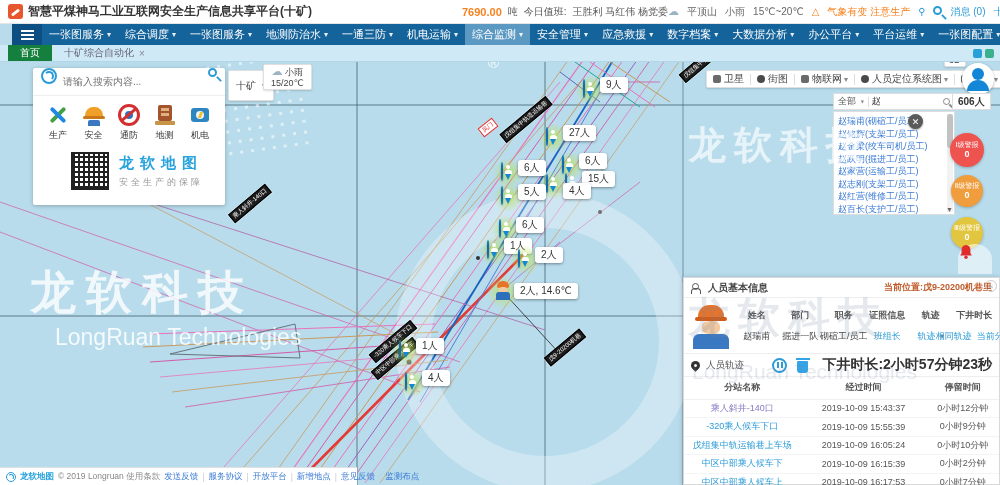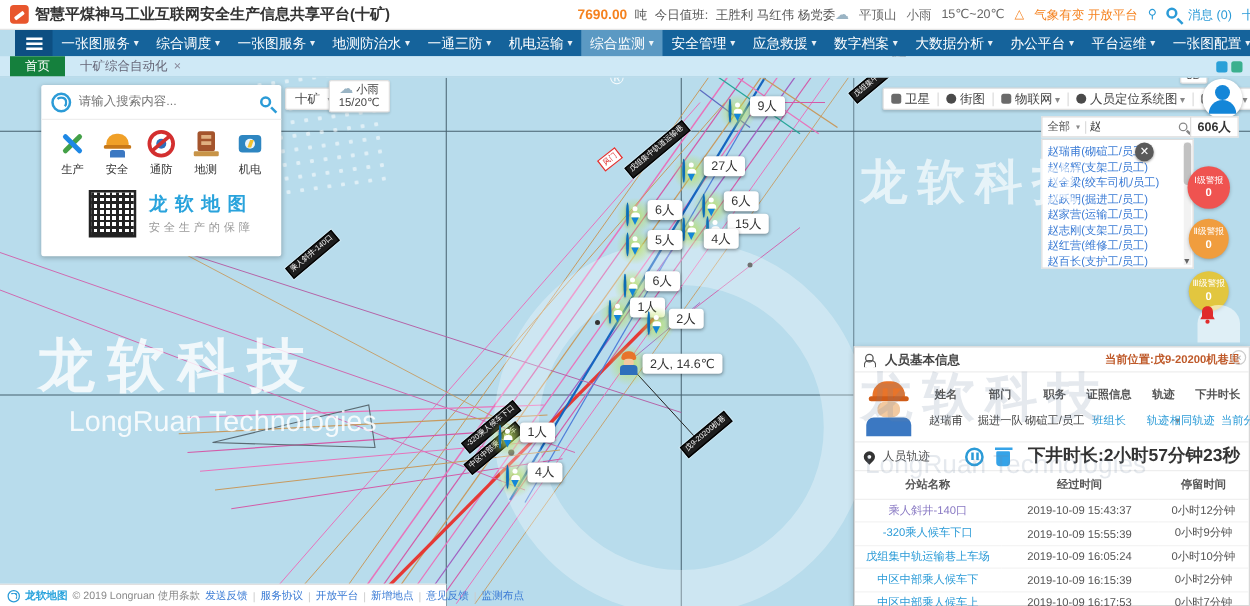--- a/index.html
+++ b/index.html
@@ -61,21 +61,21 @@
   .worker .hat{position:absolute;left:3px;top:0;width:12px;height:7px;background:#e8742a;border-radius:6px 6px 2px 2px;}
   .worker .face{position:absolute;left:5px;top:6px;width:8px;height:6px;background:#f2c9a0;border-radius:40%;}
   .worker .suit{position:absolute;left:2px;top:11px;width:14px;height:8px;background:#2e6fbb;border-radius:3px 3px 0 0;}
 
   
   .sign{position:absolute;z-index:4;background:#1d1d1d;border:1px solid #000;color:#fff;font-size:6px;line-height:7px;padding:1px 2px;transform:rotate(-40deg);white-space:nowrap;box-shadow:0 0 0 1px rgba(255,255,255,.25);}
   .redsign{position:absolute;z-index:4;background:#fff;border:1px solid #d33;color:#d33;font-size:6px;padding:0 2px;transform:rotate(-38deg);}
 
   
   .leftpanel{position:absolute;left:33px;top:6px;width:192px;height:137px;background:#fff;box-shadow:0 1px 4px rgba(0,0,0,.25);z-index:10;border-radius:2px;}
-  .lp-search{display:flex;align-items:center;height:28px;border-bottom:1px solid #eee;padding:0 8px;gap:6px;}
+  .lp-search{display:flex;height:28px;border-bottom:1px solid #eee;padding:0 8px;gap:6px;}
   .lrlogo{width:16px;height:16px;border:2px solid #2b9bd7;border-radius:50%;position:relative;flex:none;}
   .lrlogo::after{content:"";position:absolute;inset:1px;border:2px solid #2b9bd7;border-left-color:transparent;border-bottom-color:transparent;border-radius:50%;}
   .lp-search input{flex:1;border:none;outline:none;font-size:10px;color:#333;font-family:inherit;min-width:0;}
   .mag{width:9px;height:9px;border:2px solid #2b9bd7;border-radius:50%;position:relative;flex:none;}
   .mag::after{content:"";position:absolute;width:6px;height:2px;background:#2b9bd7;transform:rotate(45deg);left:6px;top:8px;}
   .lp-icons{display:flex;justify-content:space-between;padding:8px 10px 4px;}
   .lp-item{display:flex;flex-direction:column;align-items:center;gap:3px;cursor:pointer;width:30px;}
   .lp-item .lbl{font-size:9px;color:#333;}
   .ic{width:22px;height:22px;position:relative;}
   .ic-prod i{position:absolute;left:9px;top:1px;width:4px;height:20px;background:#43a047;border-radius:2px;transform:rotate(45deg);}
@@ -95,21 +95,21 @@
   .ic-mech s{position:absolute;left:10px;top:8px;width:3px;height:6px;background:#f2c12e;transform:skewX(-20deg);}
   .lp-brand{display:flex;align-items:center;gap:10px;padding:6px 12px 0 38px;}
   .qr{width:38px;height:38px;border:2px solid #222;background:
       repeating-linear-gradient(0deg,#222 0 2px,transparent 2px 5px),
       repeating-linear-gradient(90deg,#222 0 2px,rgba(255,255,255,0) 2px 5px);flex:none;}
   .brandtxt .t1{font-size:15px;color:#29a3dc;letter-spacing:6px;font-weight:bold;white-space:nowrap;}
   .brandtxt .t2{font-size:9px;color:#999;letter-spacing:3px;margin-top:3px;white-space:nowrap;}
 
   
   .chip{position:absolute;background:#fff;border:1px solid #e0e0e0;border-radius:2px;font-size:10px;color:#444;display:flex;align-items:center;z-index:10;box-shadow:0 1px 2px rgba(0,0,0,.15);white-space:nowrap;cursor:pointer;}
-  .minechip{left:228px;top:8px;height:18px;padding:0 7px;gap:4px;}
+  .minechip{left:228px;top:8px;height:31px;padding:0 7px;gap:4px;}
   .wchip{left:263px;top:2px;height:26px;padding:0 7px;flex-direction:column;justify-content:center;line-height:11px;font-size:9px;cursor:default;}
   .btngroup{left:706px;top:8px;height:18px;padding:0 6px;gap:6px;}
   .btngroup .sep{width:1px;height:11px;background:#ddd;}
   .bicon{width:8px;height:8px;background:#6a6a6a;border-radius:2px;display:inline-block;margin-right:3px;vertical-align:-1px;}
   .bicon.round{border-radius:50%;background:#4a4a4a;}
   .caret2{font-size:8px;color:#888;margin-left:2px;}
   .avatarbtn{position:absolute;left:962px;top:1px;width:32px;height:32px;background:#fff;border-radius:50%;z-index:10;box-shadow:0 1px 3px rgba(0,0,0,.3);cursor:pointer;}
   .avatarbtn .p1{position:absolute;left:10px;top:5px;width:12px;height:12px;background:#1486d8;border-radius:50%;}
   .avatarbtn .p2{position:absolute;left:5px;top:17px;width:22px;height:11px;background:#1486d8;border-radius:11px 11px 0 0;}
   .chip3d{left:944px;top:-9px;height:14px;padding:0 4px;font-size:9px;}
@@ -190,21 +190,21 @@
     <span>吨</span>
     <span>今日值班:</span>
     <span>王胜利 马红伟 杨党委</span>
   </span>
   <span class="hdr-right">
     <span class="cloud">☁</span>
     <span>平顶山</span>
     <span>小雨</span>
     <span>15℃~20℃</span>
     <span class="alerttxt">△</span>
-    <span class="alerttxt">气象有变 开放平台</span>
+    <span class="alerttxt">气象有变 注意生产</span>
     <span class="hicon">⚲</span>
     <span class="hicon"><span class="mag" style="display:inline-block"></span></span>
     <span class="blueword">消息 (0)</span>
     <span class="blueword"><span>十矿管理员</span> </span>
   </span>
 </div>
 
 <div class="navbar">
   <div class="burger">
       <i></i>

